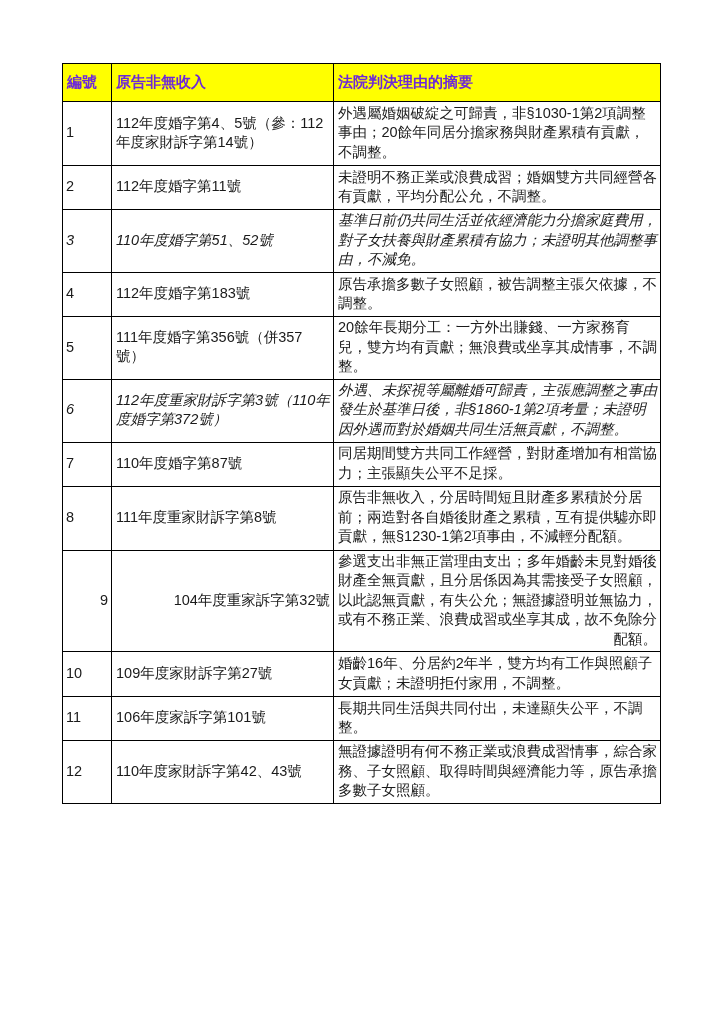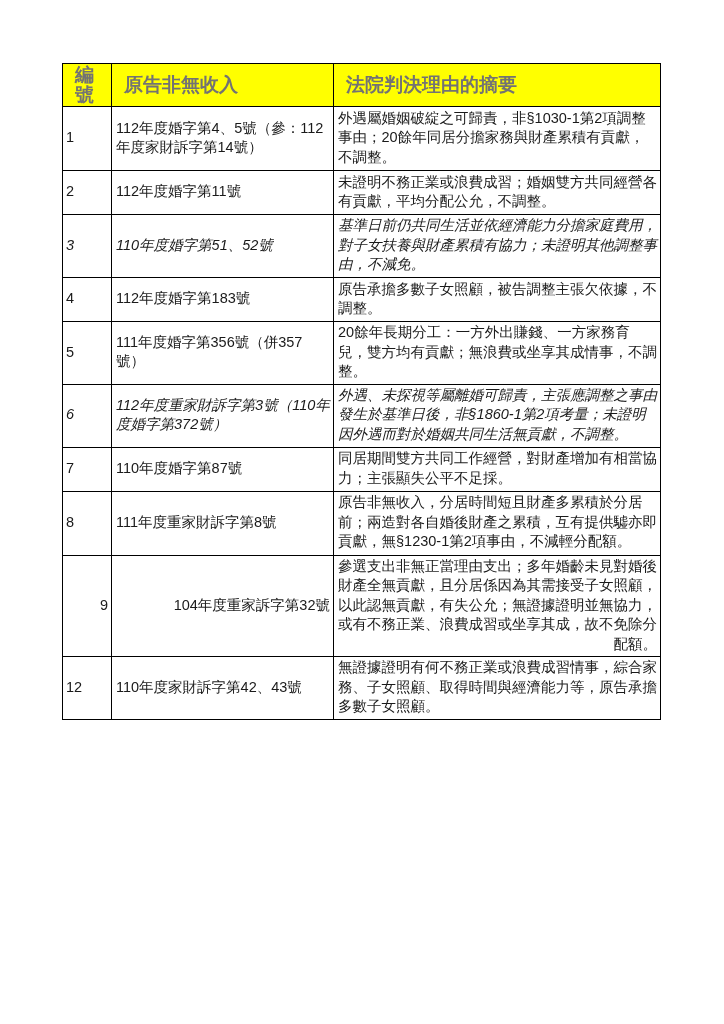--- a/index.html
+++ b/index.html
@@ -31,25 +31,25 @@
   col.c-summary { width: 327px; }
   th, td {
     border: 1px solid #000000;
     padding: 1px 3px 2px 4px;
     vertical-align: middle;
     text-align: left;
     overflow-wrap: break-word;
   }
   thead th {
     background: #ffff00;
-    color: #737373;
+    color: #6d28d9;
     font-weight: bold;
-    font-size: 19px;
+    font-size: 15px;
     height: 34px;
-    padding-left: 12px;
+    padding-left: 4px;
   }
   td.no-cell   { padding-left: 3px; }
   td.sum-cell  { vertical-align: middle; }
   
   tr.h62 td { height: 60px; }
   tr.h42 td { height: 40px; }
   tr.h61 td { height: 59px; font-style: italic; }
   tr.h43 td { height: 41px; }
   tr.h97 td { height: 97px; text-align: right; }
   tr.h60 td { height: 58px; }
@@ -110,20 +110,30 @@
       <tr class="h62">
         <td class="no-cell">8</td>
         <td class="case-cell">111年度重家財訴字第8號</td>
         <td class="sum-cell">原告非無收入，分居時間短且財產多累積於分居前；兩造對各自婚後財產之累積，互有提供驉亦即貢獻，無§1230-1第2項事由，不減輕分配額。</td>
       </tr>
       <tr class="h97">
         <td class="no-cell">9</td>
         <td class="case-cell">104年度重家訴字第32號</td>
         <td class="sum-cell">參選支出非無正當理由支出；多年婚齡未見對婚後財產全無貢獻，且分居係因為其需接受子女照顧，以此認無貢獻，有失公允；無證據證明並無協力，或有不務正業、浪費成習或坐享其成，故不免除分配額。</td>
       </tr>
+      <tr class="h43">
+        <td class="no-cell">10</td>
+        <td class="case-cell">109年度家財訴字第27號</td>
+        <td class="sum-cell">婚齡16年、分居約2年半，雙方均有工作與照顧子女貢獻；未證明拒付家用，不調整。</td>
+      </tr>
+      <tr class="h42">
+        <td class="no-cell">11</td>
+        <td class="case-cell">106年度家訴字第101號</td>
+        <td class="sum-cell">長期共同生活與共同付出，未達顯失公平，不調整。</td>
+      </tr>
       <tr class="h60">
         <td class="no-cell">12</td>
         <td class="case-cell">110年度家財訴字第42、43號</td>
         <td class="sum-cell">無證據證明有何不務正業或浪費成習情事，綜合家務、子女照顧、取得時間與經濟能力等，原告承擔多數子女照顧。</td>
       </tr>
     </tbody>
   </table>
 </div>
 
 </body></html>

